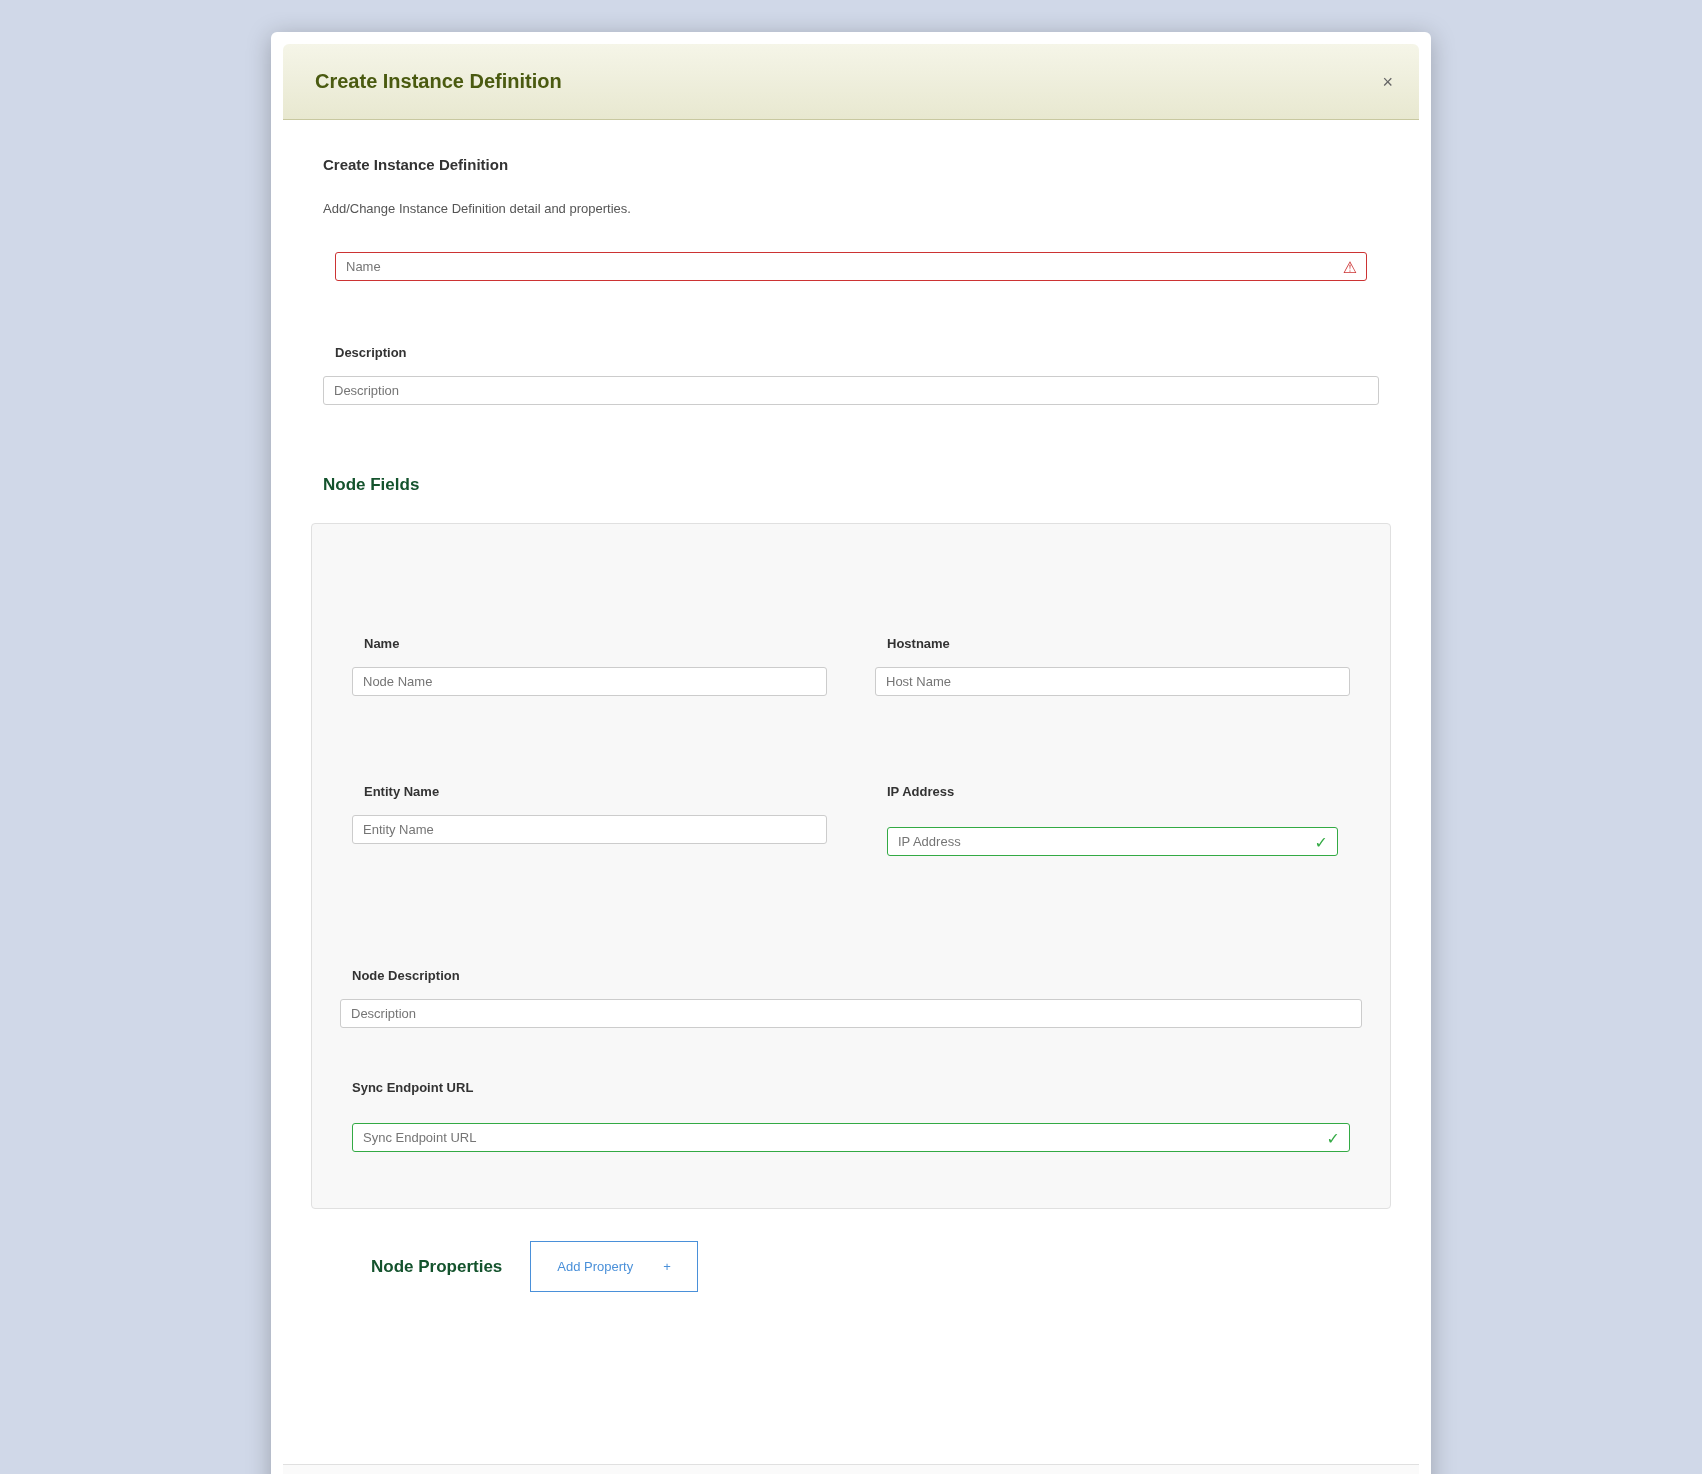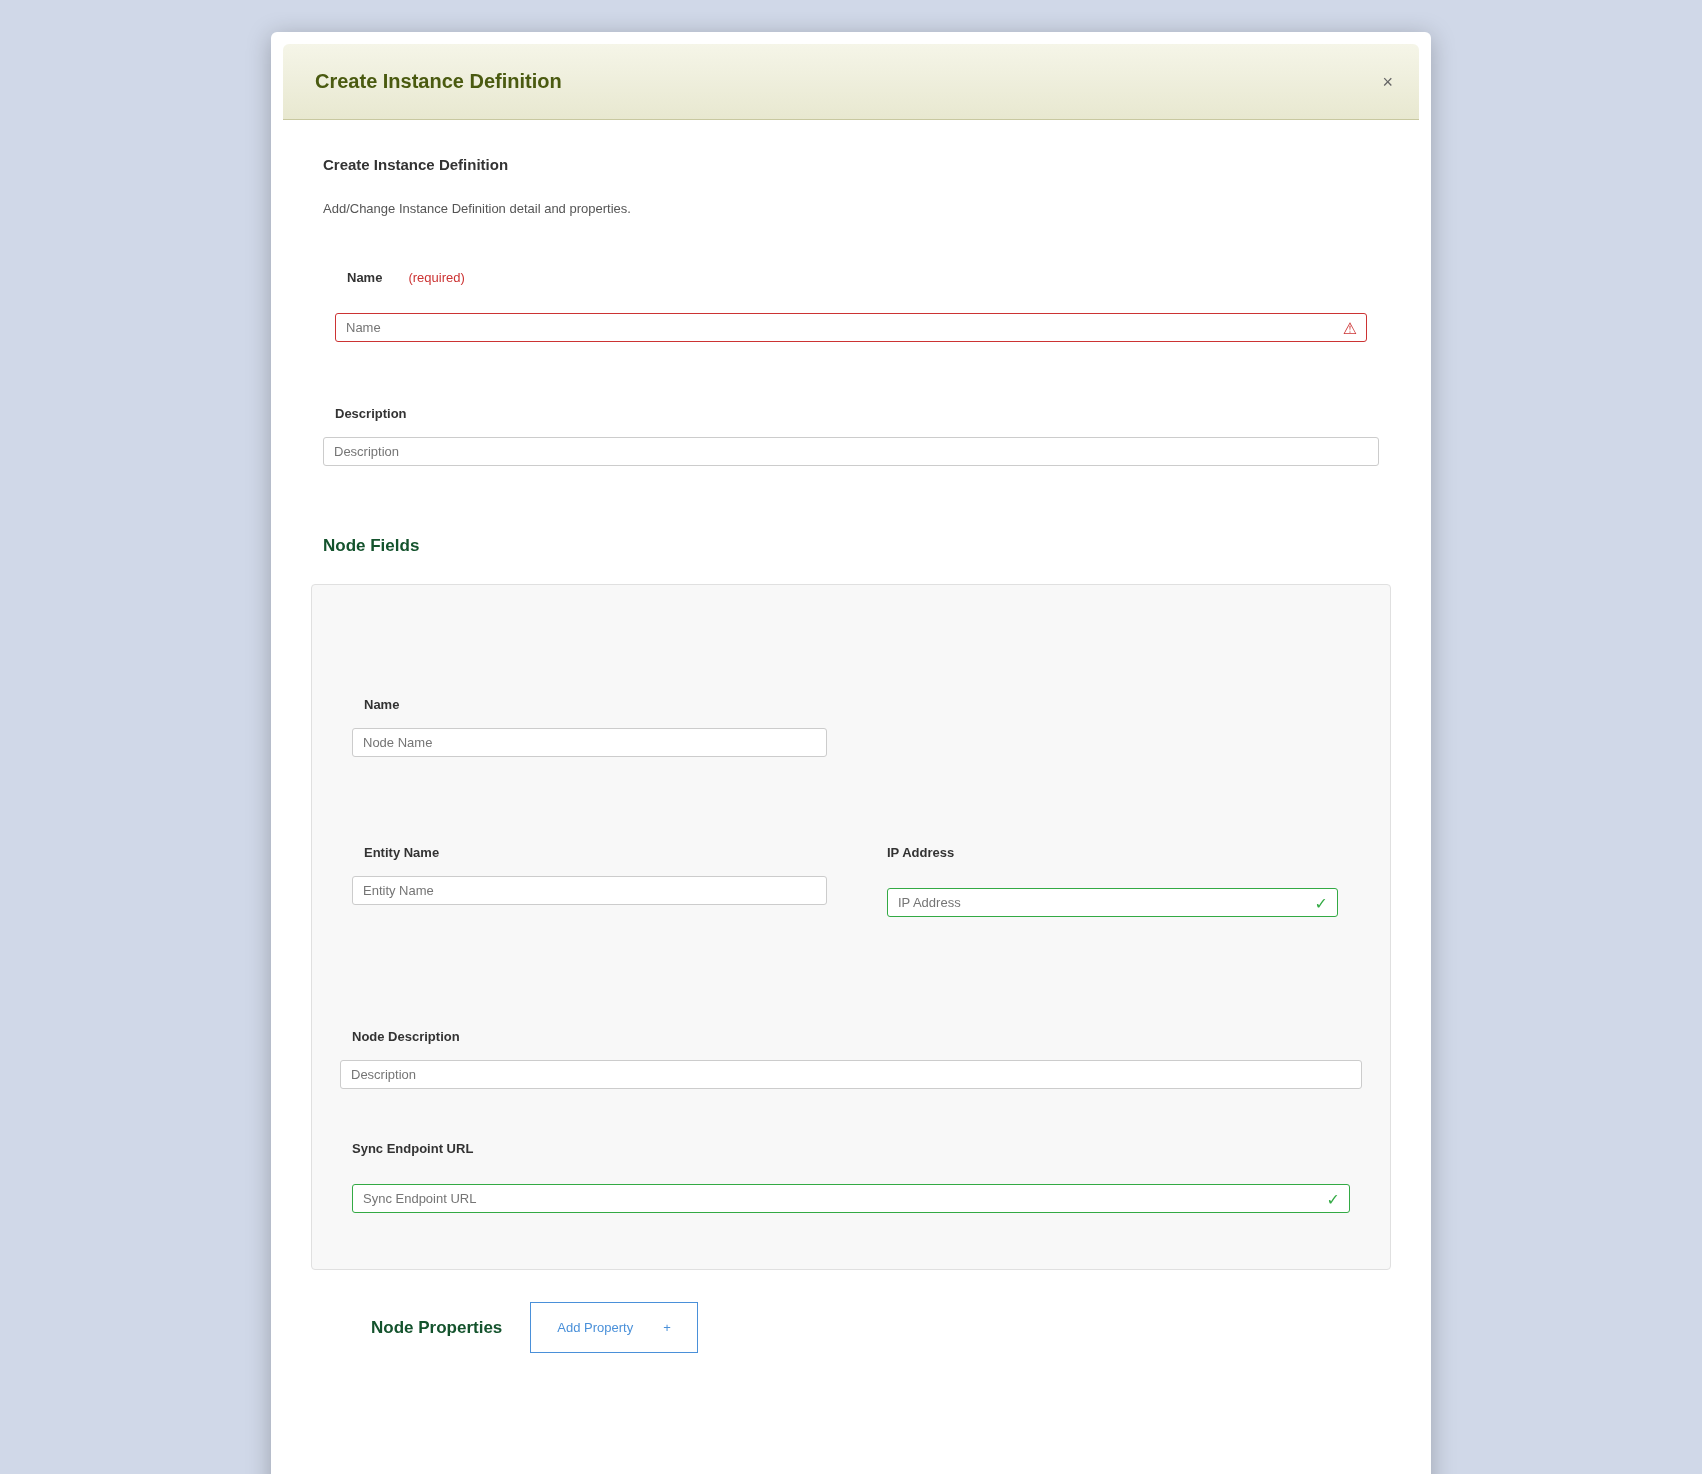--- a/index.html
+++ b/index.html
@@ -54,21 +54,20 @@
     }
     .section-title-main {
       font-size: 15px;
       font-weight: bold;
       color: #333;
       margin-bottom: 4px;
     }
     .section-subtitle {
       font-size: 13px;
       color: #555;
-      margin-bottom: 18px;
     }
     .field-label {
       font-size: 13px;
       font-weight: bold;
       color: #333;
       margin-bottom: 4px;
       display: block;
     }
     .field-label .required {
       color: #cc3333;
@@ -185,23 +184,20 @@
     <span class="modal-header-title">Create Instance Definition</span>
     <button class="close-btn">×</button>
   </div>
 
   <div class="modal-body">
 
     <div class="section-title-main">Create Instance Definition</div>
     <div class="section-subtitle">Add/Change Instance Definition detail and properties.</div>
 
     <div class="form-group">
-      <label class="field-label">
-        <span>Name</span><span class="required">(required)</span>
-      </label>
       <div class="input-wrapper">
         <input type="text" class="field-input error" placeholder="Name" style="">
         <span class="input-icon error-icon">⚠</span>
       </div>
     </div>
 
     <div class="form-group">
       <label class="field-label">Description</label>
       <input type="text" class="field-input" placeholder="Description" style="">
     </div>
@@ -211,20 +207,24 @@
     <div class="section-heading">Node Fields</div>
 
     <div class="node-fields-area">
 
       <div style="height: 60px;"></div>
 
       <div class="two-col">
         <div class="form-group">
           <label class="field-label">Name</label>
           <input type="text" class="field-input" placeholder="Node Name" style="">
+        </div>
+        <div class="form-group">
+          <label class="field-label">Hostname</label>
+          <input type="text" class="field-input" placeholder="Host Name" style="">
         </div>
       </div>
 
       <div class="two-col">
         <div class="form-group">
           <label class="field-label">Entity Name</label>
           <input type="text" class="field-input" placeholder="Entity Name" style="">
         </div>
         <div class="form-group">
           <label class="field-label">IP Address</label>

